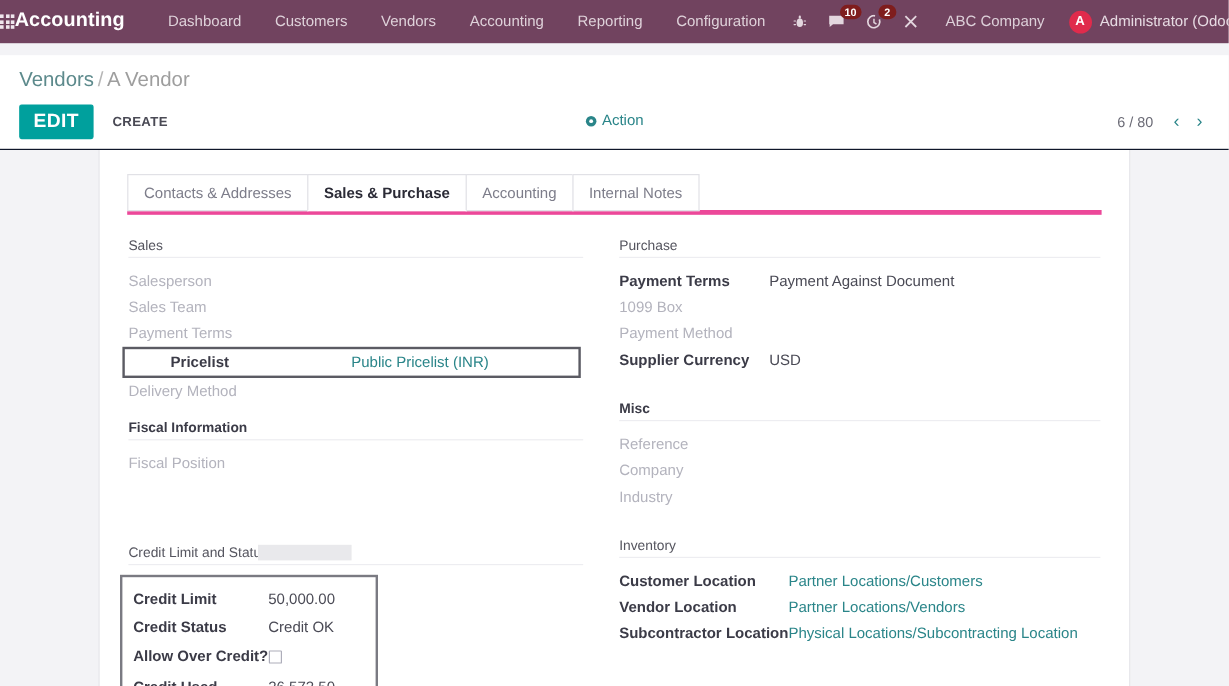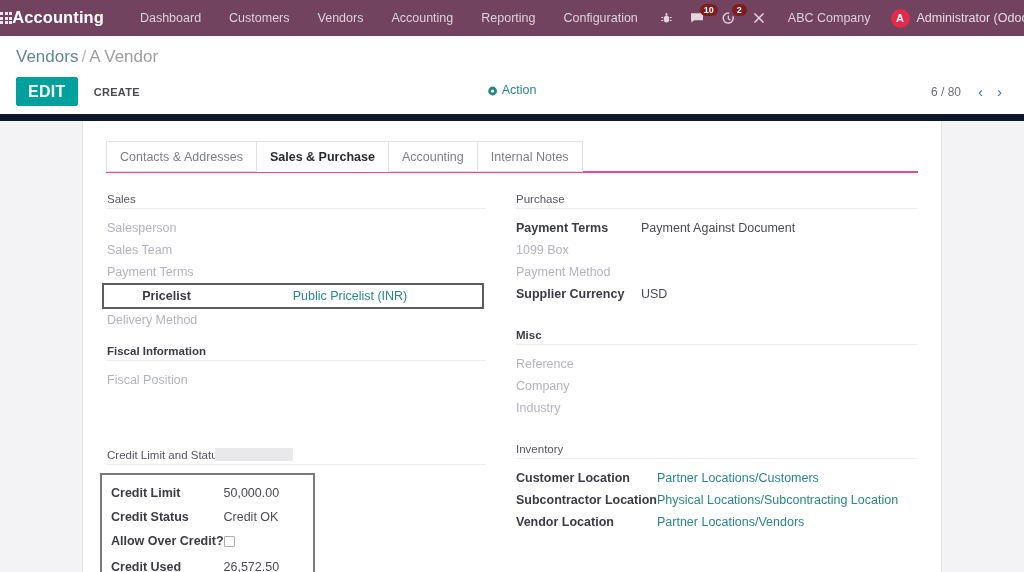--- a/index.html
+++ b/index.html
@@ -66,24 +66,25 @@
     background: #e02b4c; color: #fff;
     font-size: 11px; font-weight: 600;
     display: flex; align-items: center; justify-content: center;
     margin-right: 7px;
   }
   .user-name { color: #e7dbe3; font-size: 12.5px; white-space: nowrap; }
 
   
   .control-panel {
     background: #fff; width: 100%;
-    border-bottom: 7px solid #0f172a;
+    border-bottom: 1px solid #0f172a;
     padding: 10px 16px 8px 16px;
     position: relative;
     z-index: 10;
+    margin-top: 10px;
   }
   .breadcrumb { font-size: 17px; line-height: 22px; margin-bottom: 9px; }
   .breadcrumb .crumb-link { color: #5d8a8c; text-decoration: none; cursor: pointer; }
   .breadcrumb .sep { color: #b6b6b6; margin: 0 3px; }
   .breadcrumb .crumb-active { color: #9e9e9e; }
   .cp-row { display: flex; align-items: center; }
   .btn-edit {
     background: #00a09d; color: #fff;
     border: 1px solid #00a09d;
     font-size: 16px; font-weight: 700; letter-spacing: .3px;
@@ -119,21 +120,21 @@
   .sheet-wrap { padding: 0 82px 0 82px; }
   .sheet {
     background: #fff;
     border: 1px solid #e3e3e8;
     border-top: none;
     height: 461px;
     padding: 20px 24px 0 24px;
   }
 
   
-  .notebook { border-bottom: 2px solid #ec4899; display: flex; align-items: flex-end; margin: 0 -1px; }
+  .notebook { border-bottom: 4px solid #ec4899; display: flex; align-items: flex-end; margin: 0 -1px; }
   .tab {
     font-size: 12.5px; color: #7d7d8a;
     padding: 8px 13px 7px 13px;
     border: 1px solid #e1e1e6;
     border-bottom: 1px solid #e1e1e6;
     background: #fff;
     margin-right: -1px;
     margin-bottom: -1px;
     cursor: pointer;
     white-space: nowrap;
@@ -449,27 +450,27 @@
 
         <div class="group">
           <div class="group-title light">Inventory</div>
           <table class="fields">
             <tbody>
                   <tr>
               <td class="lbl">Customer Location</td>
               <td class="val"><a>Partner Locations/Customers</a></td>
             </tr>
             <tr>
+              <td class="lbl">Vendor Location</td>
+              <td class="val"><a>Partner Locations/Vendors</a></td>
+            </tr>
+            <tr>
               <td class="lbl">Subcontractor Location</td>
               <td class="val"><a>Physical Locations/Subcontracting Location</a></td>
             </tr>
-            <tr>
-              <td class="lbl">Vendor Location</td>
-              <td class="val"><a>Partner Locations/Vendors</a></td>
-            </tr>
           </tbody>
               </table>
         </div>
       </div>
 
     </div>
   </div>
 </div>
 </div>
 

